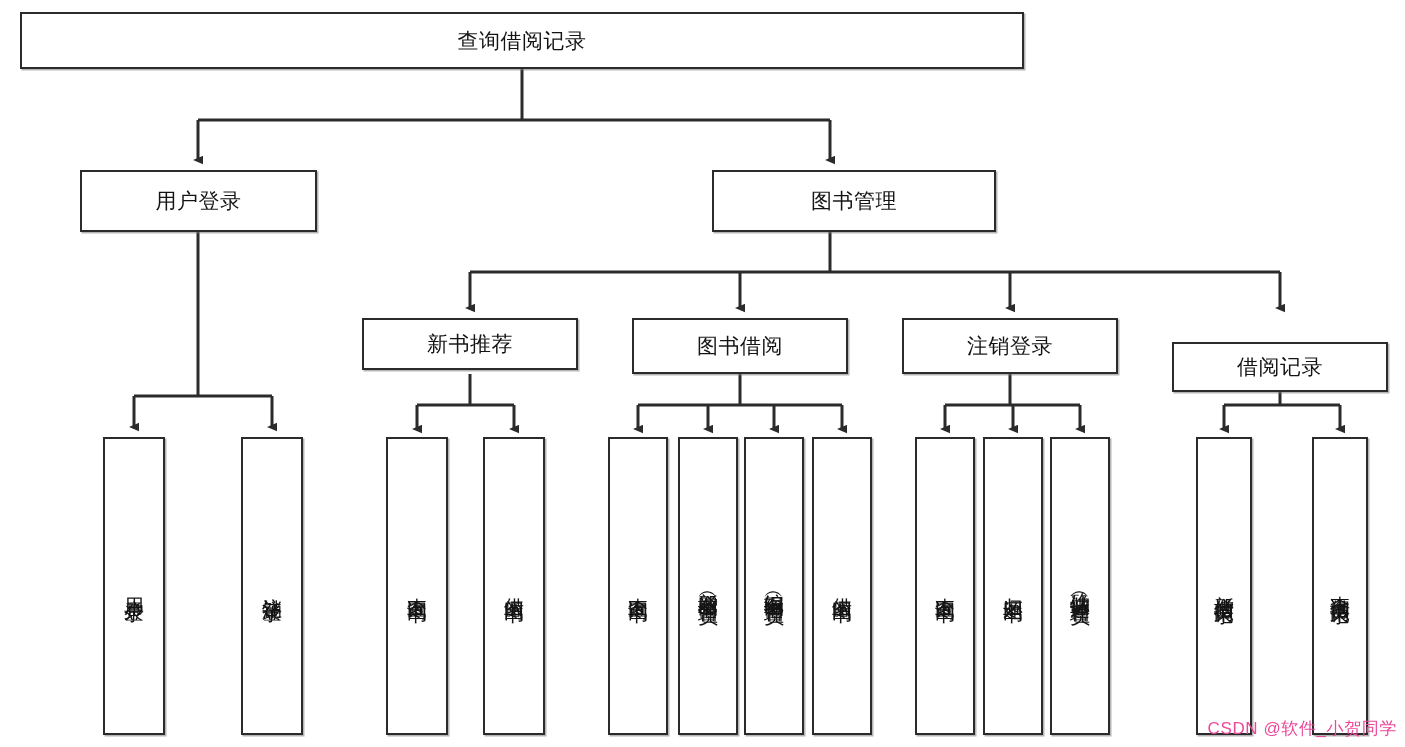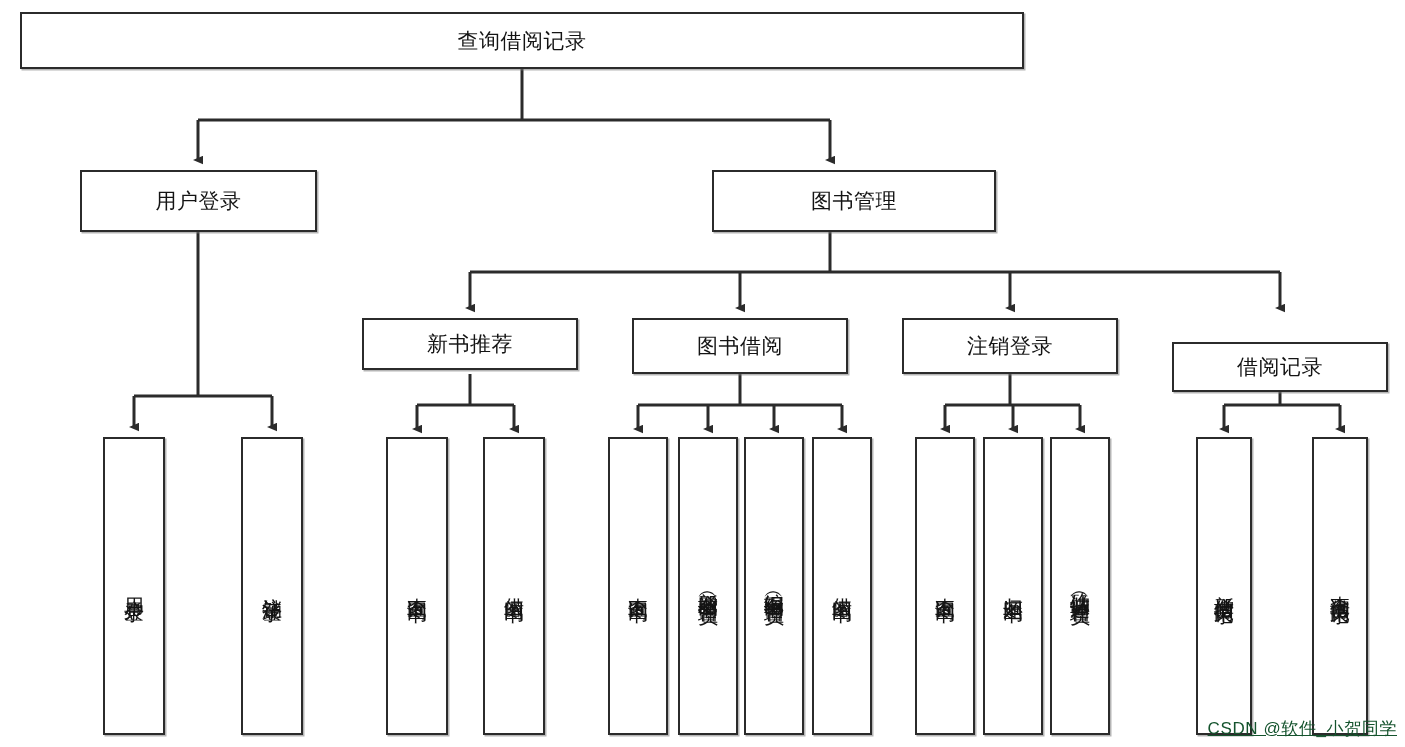--- a/index.html
+++ b/index.html
@@ -51,24 +51,23 @@
     letter-spacing: 2px;
     line-height: 1.05;
     white-space: normal;
     max-height: 275px;
   }
   .watermark {
     position: absolute;
     right: 8px;
     bottom: 7px;
     font-size: 17px;
-    color: #14532d;
+    color: #ec4899;
     letter-spacing: 0.6px;
     white-space: nowrap;
-    text-decoration: underline;
   }
 </style>
 </head>
 <body>
 
 <div id="canvas">
 
   <svg class="wires" viewBox="0 0 1405 747" xmlns="http://www.w3.org/2000/svg">
     <defs>
       <marker id="arrow" markerWidth="10" markerHeight="10" refX="4.2" refY="5" orient="auto" markerUnits="userSpaceOnUse">

